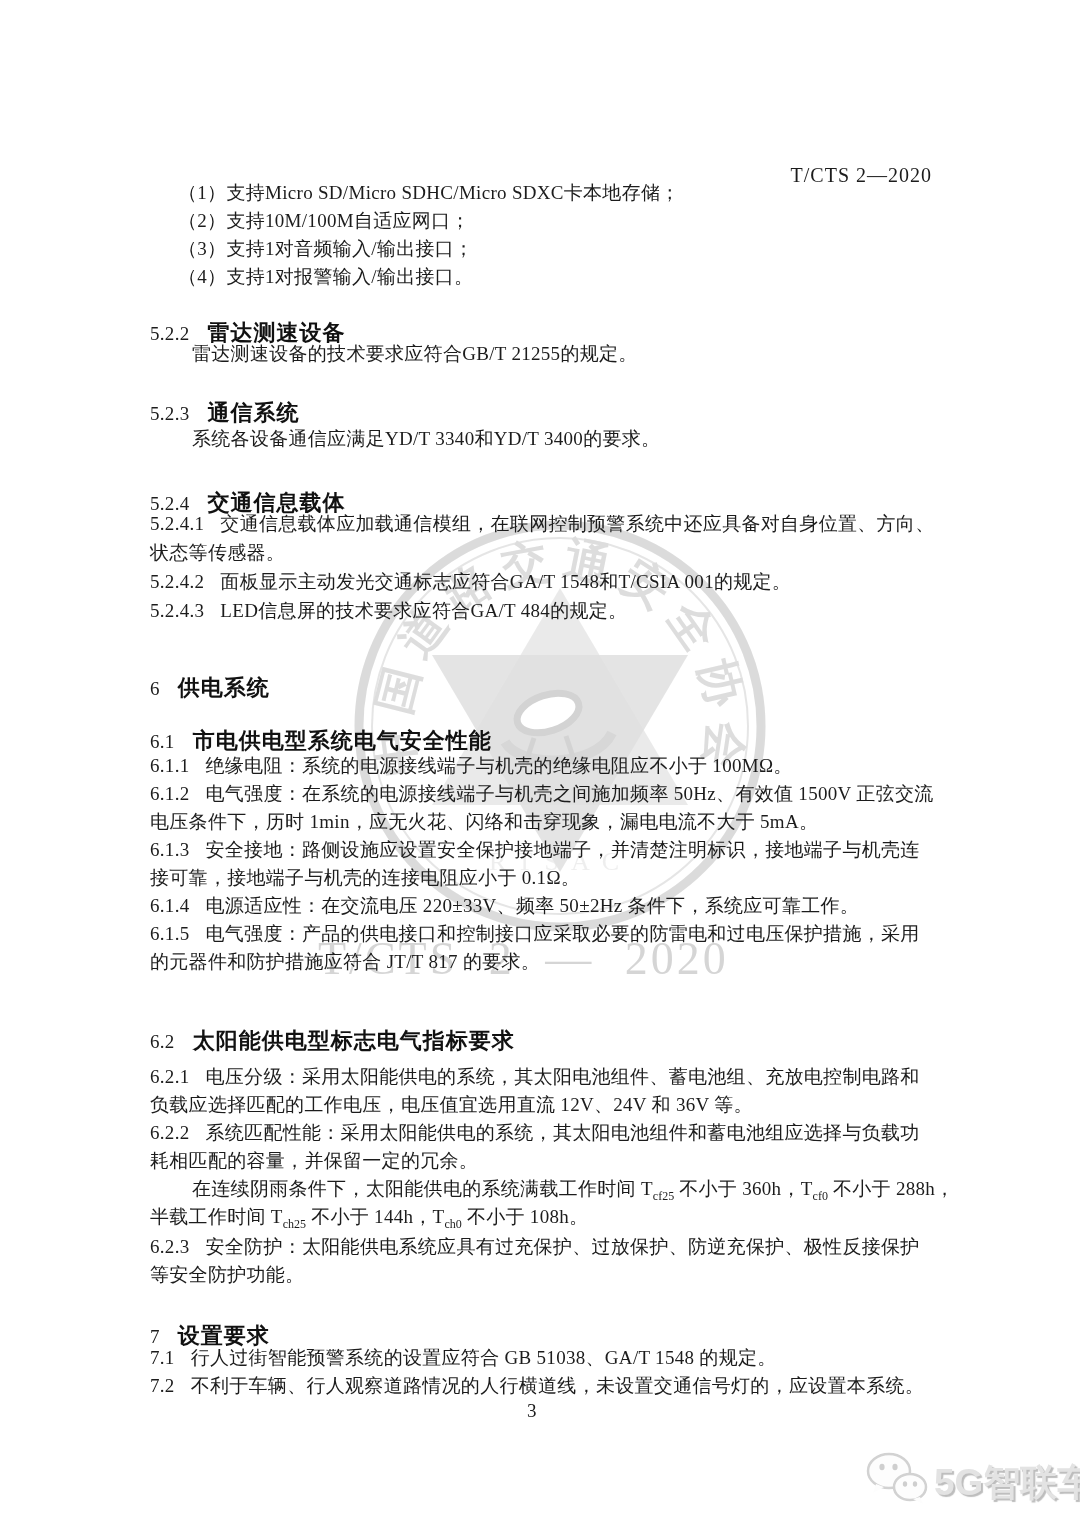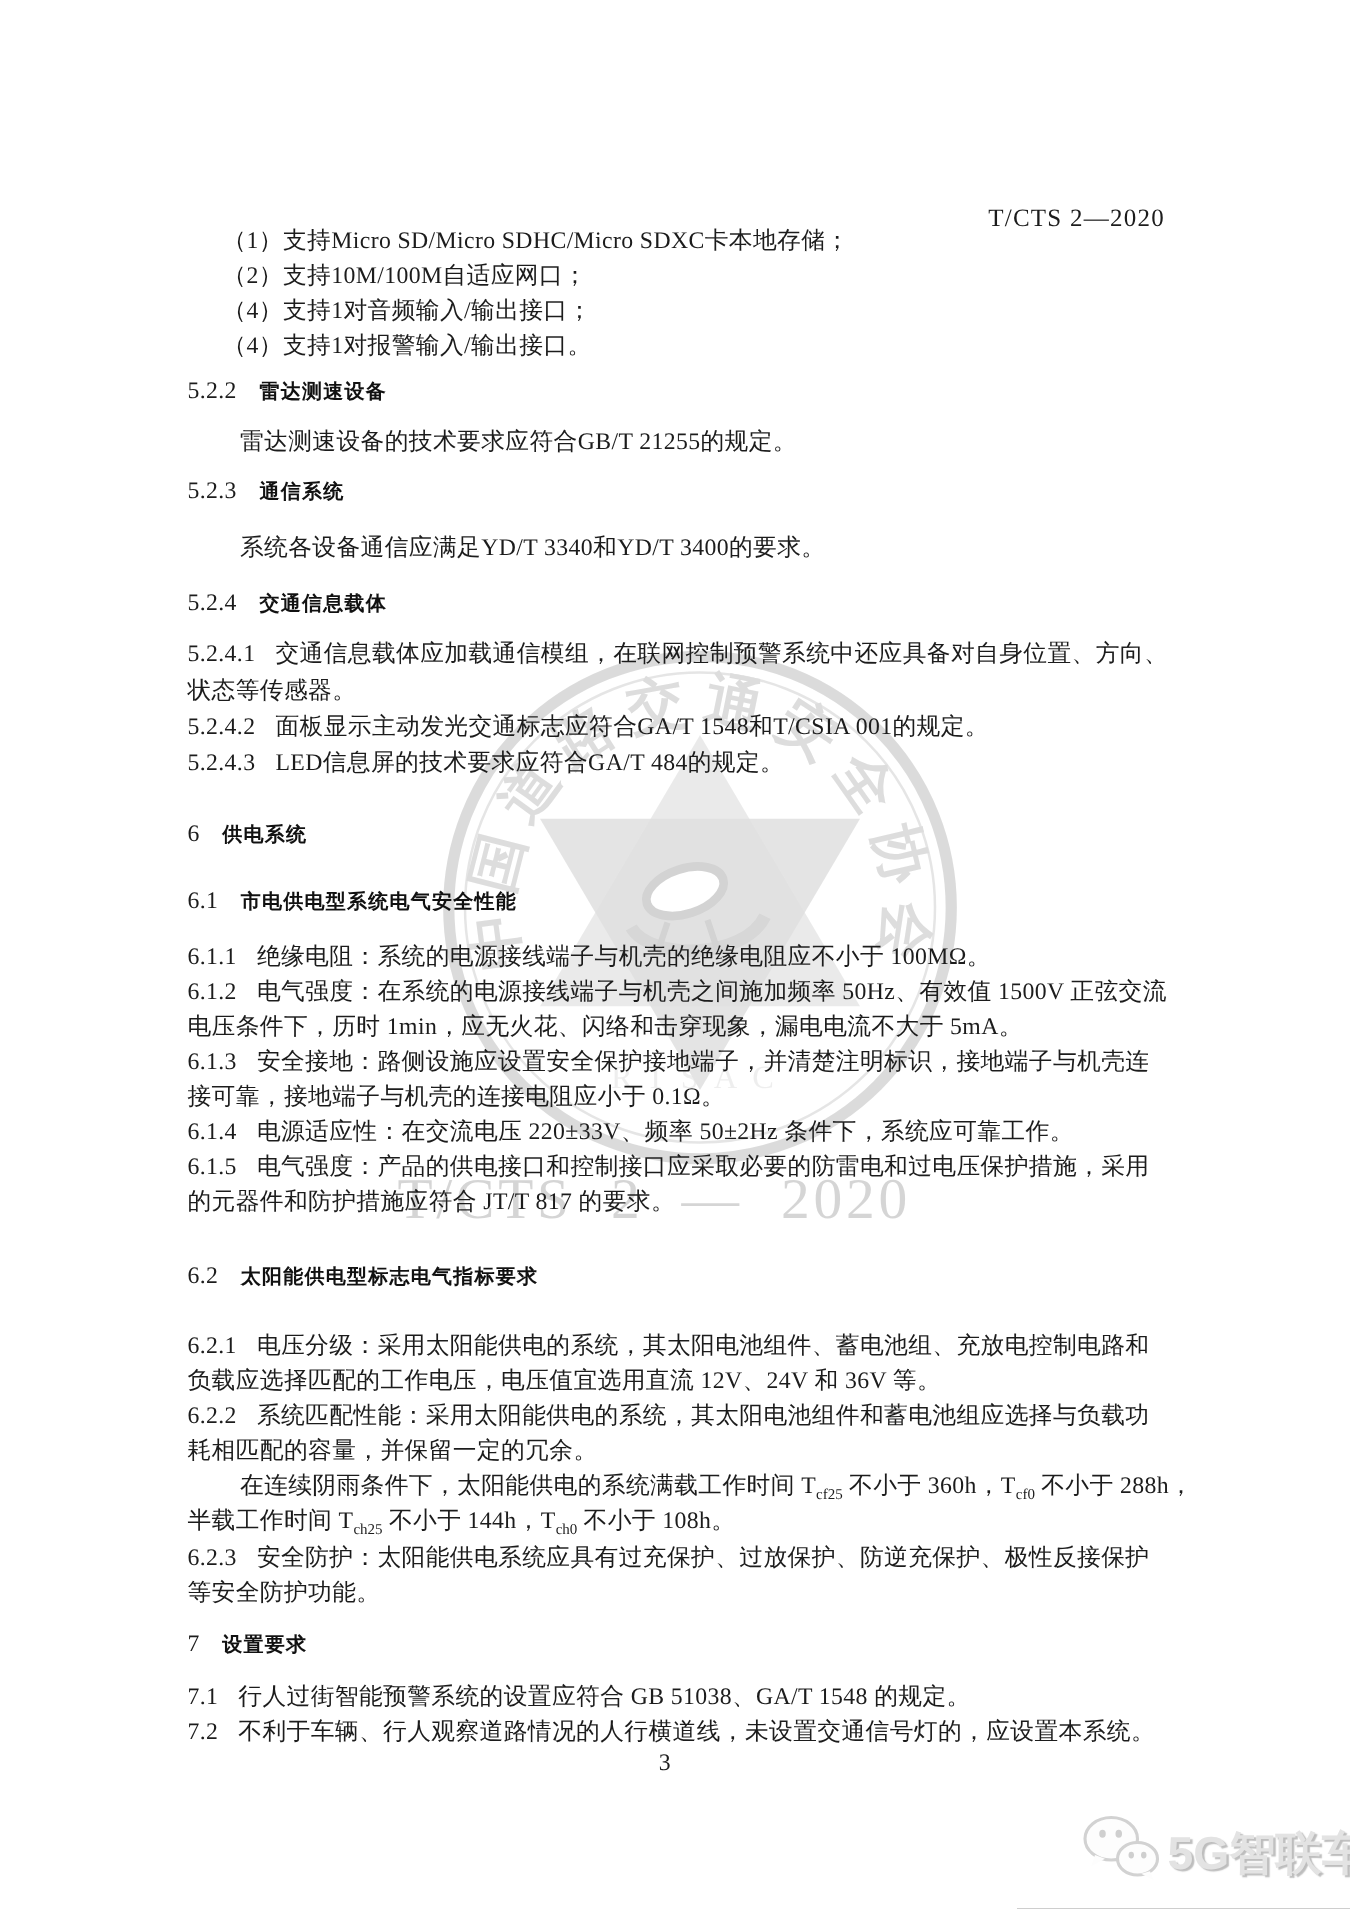--- a/index.html
+++ b/index.html
@@ -17,22 +17,22 @@
     white-space:nowrap;
     font-size:19px;line-height:22px;
     z-index:2;
     letter-spacing:0.3px;
   }
   .ind{left:192px;}
   .list{left:178px;}
   .num{display:inline-block;margin-right:16px;font-family:"Liberation Serif","DejaVu Serif",serif;}
   .ht{
     font-family:"Liberation Sans","DejaVu Sans",sans-serif;
-    font-weight:700;font-size:16px;color:#111;
-    display:inline-block;margin-left:2px;letter-spacing:1px;
+    font-weight:700;font-size:22px;color:#111;
+    display:inline-block;margin-left:2px;letter-spacing:1px;margin-top:20px;
   }
   .sub{font-size:12px;vertical-align:-5px;letter-spacing:0;}
   .hdr{
     position:absolute;top:134px;right:148px;
     font-size:20px;letter-spacing:1px;z-index:2;margin-top:30px;
   }
   .pageno{
     position:absolute;top:1400px;left:527px;
     font-size:19px;z-index:2;
   }
@@ -81,21 +81,21 @@
       <text x="560" y="870" text-anchor="middle" font-family="Liberation Serif, DejaVu Serif, serif" font-size="26" letter-spacing="12" fill="#c9c9c9" opacity="0.6">RTSAC</text>
     </g>
   </svg>
 
   <div class="wm-std">T/CTS 2 — 2020</div>
 
   <div class="hdr">T/CTS 2—2020</div>
 
   <div class="ln list" style="top:182px">（1）支持Micro SD/Micro SDHC/Micro SDXC卡本地存储；</div>
   <div class="ln list" style="top:210px">（2）支持10M/100M自适应网口；</div>
-  <div class="ln list" style="top:238px">（4）支持1对音频输入/输出接口；</div>
+  <div class="ln list" style="top:238px">（3）支持1对音频输入/输出接口；</div>
   <div class="ln list" style="top:266px">（4）支持1对报警输入/输出接口。</div>
 
   <div class="ln" style="top:302px">
     <span class="num">5.2.2</span><span class="ht">雷达测速设备</span>
   </div>
   <div class="ln ind" style="top:343px">雷达测速设备的技术要求应符合GB/T 21255的规定。</div>
 
   <div class="ln" style="top:382px">
     <span class="num">5.2.3</span><span class="ht">通信系统</span>
   </div>

